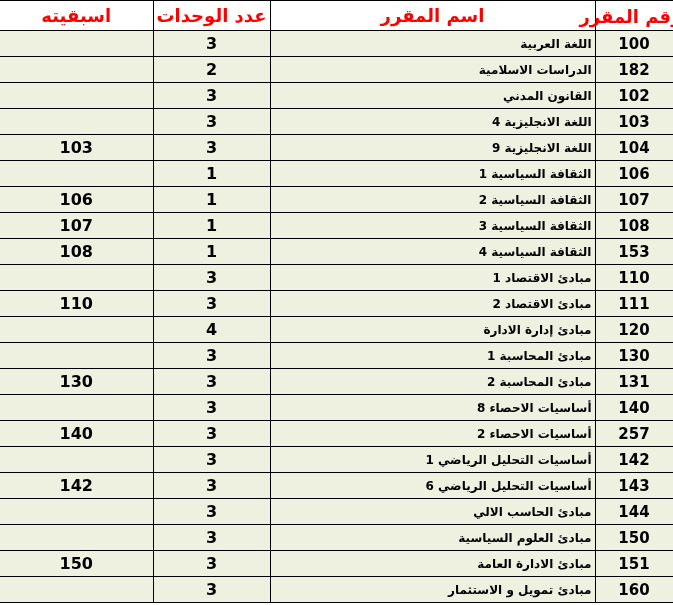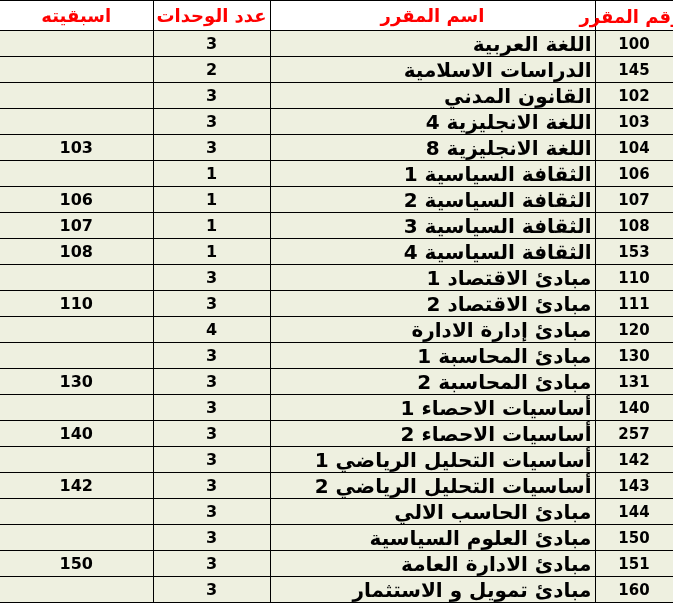--- a/index.html
+++ b/index.html
@@ -58,21 +58,21 @@
     height: 25px;
     vertical-align: middle;
   }
   tbody td.c-no {
     text-align: center;
     font-size: 15px;
   }
   tbody td.c-name {
     text-align: right;
     padding-right: 3px;
-    font-size: 20px;
+    font-size: 12px;
   }
   tbody td.c-units,
   tbody td.c-prereq {
     text-align: center;
     font-size: 16px;
   }
 </style>
 </head>
 <body>
 
@@ -95,21 +95,21 @@
   </thead>
   <tbody>
   <tr>
     <td class="c-no">100</td>
     <td class="c-name">اللغة العربية</td>
     <td class="c-units">3</td>
     <td class="c-prereq"></td>
   </tr>
 
   <tr>
-    <td class="c-no">145</td>
+    <td class="c-no">182</td>
     <td class="c-name">الدراسات الاسلامية</td>
     <td class="c-units">2</td>
     <td class="c-prereq"></td>
   </tr>
 
   <tr>
     <td class="c-no">102</td>
     <td class="c-name">القانون المدني</td>
     <td class="c-units">3</td>
     <td class="c-prereq"></td>
@@ -117,21 +117,21 @@
 
   <tr>
     <td class="c-no">103</td>
     <td class="c-name">اللغة الانجليزية 4</td>
     <td class="c-units">3</td>
     <td class="c-prereq"></td>
   </tr>
 
   <tr>
     <td class="c-no">104</td>
-    <td class="c-name">اللغة الانجليزية 8</td>
+    <td class="c-name">اللغة الانجليزية 9</td>
     <td class="c-units">3</td>
     <td class="c-prereq">103</td>
   </tr>
 
   <tr>
     <td class="c-no">106</td>
     <td class="c-name">الثقافة السياسية 1</td>
     <td class="c-units">1</td>
     <td class="c-prereq"></td>
   </tr>
@@ -187,42 +187,42 @@
 
   <tr>
     <td class="c-no">131</td>
     <td class="c-name">مبادئ المحاسبة 2</td>
     <td class="c-units">3</td>
     <td class="c-prereq">130</td>
   </tr>
 
   <tr>
     <td class="c-no">140</td>
-    <td class="c-name">أساسيات الاحصاء 1</td>
+    <td class="c-name">أساسيات الاحصاء 8</td>
     <td class="c-units">3</td>
     <td class="c-prereq"></td>
   </tr>
 
   <tr>
     <td class="c-no">257</td>
     <td class="c-name">أساسيات الاحصاء 2</td>
     <td class="c-units">3</td>
     <td class="c-prereq">140</td>
   </tr>
 
   <tr>
     <td class="c-no">142</td>
     <td class="c-name">أساسيات التحليل الرياضي 1</td>
     <td class="c-units">3</td>
     <td class="c-prereq"></td>
   </tr>
 
   <tr>
     <td class="c-no">143</td>
-    <td class="c-name">أساسيات التحليل الرياضي 2</td>
+    <td class="c-name">أساسيات التحليل الرياضي 6</td>
     <td class="c-units">3</td>
     <td class="c-prereq">142</td>
   </tr>
 
   <tr>
     <td class="c-no">144</td>
     <td class="c-name">مبادئ الحاسب الالي</td>
     <td class="c-units">3</td>
     <td class="c-prereq"></td>
   </tr>

